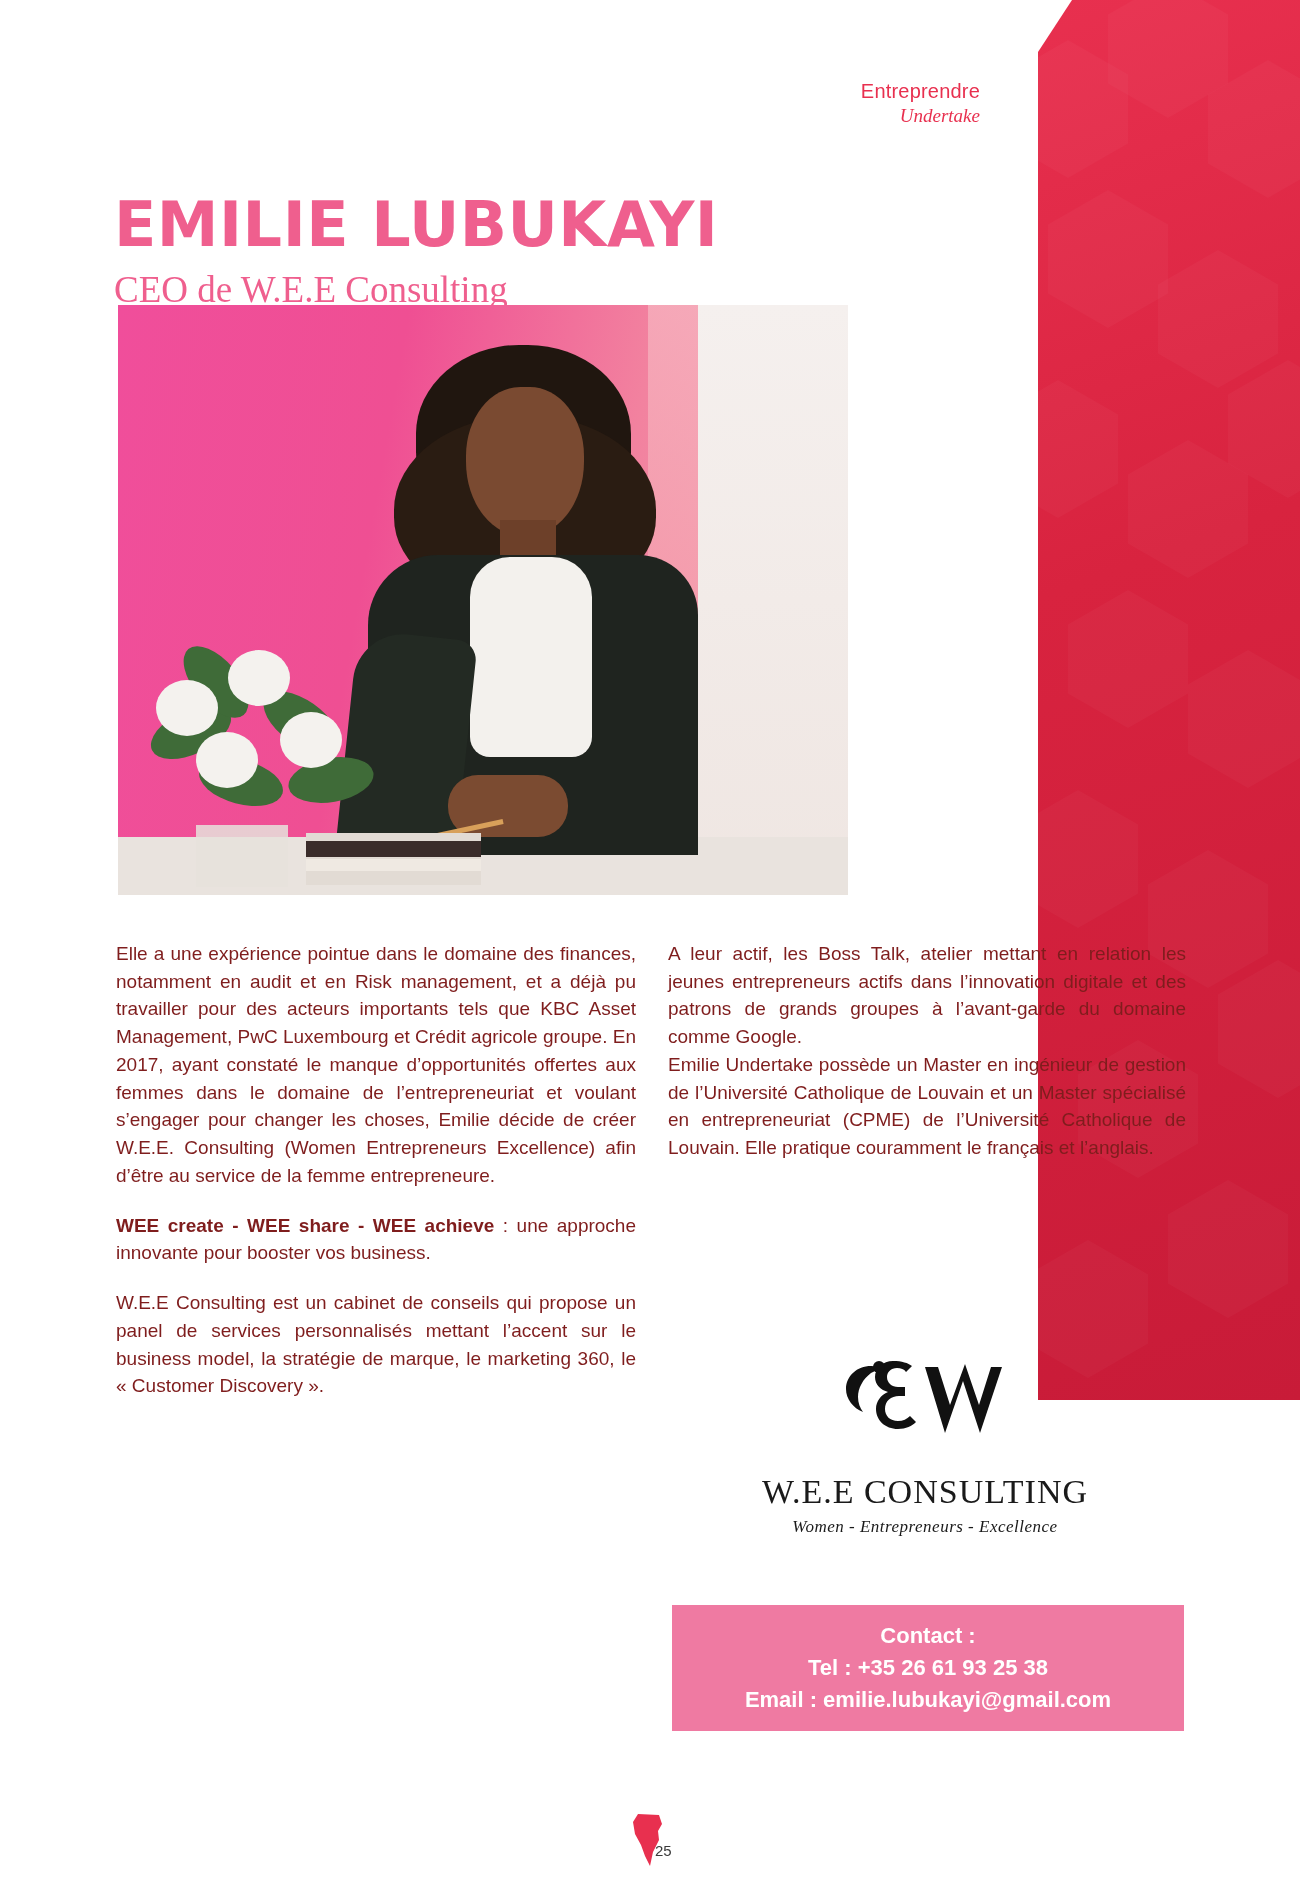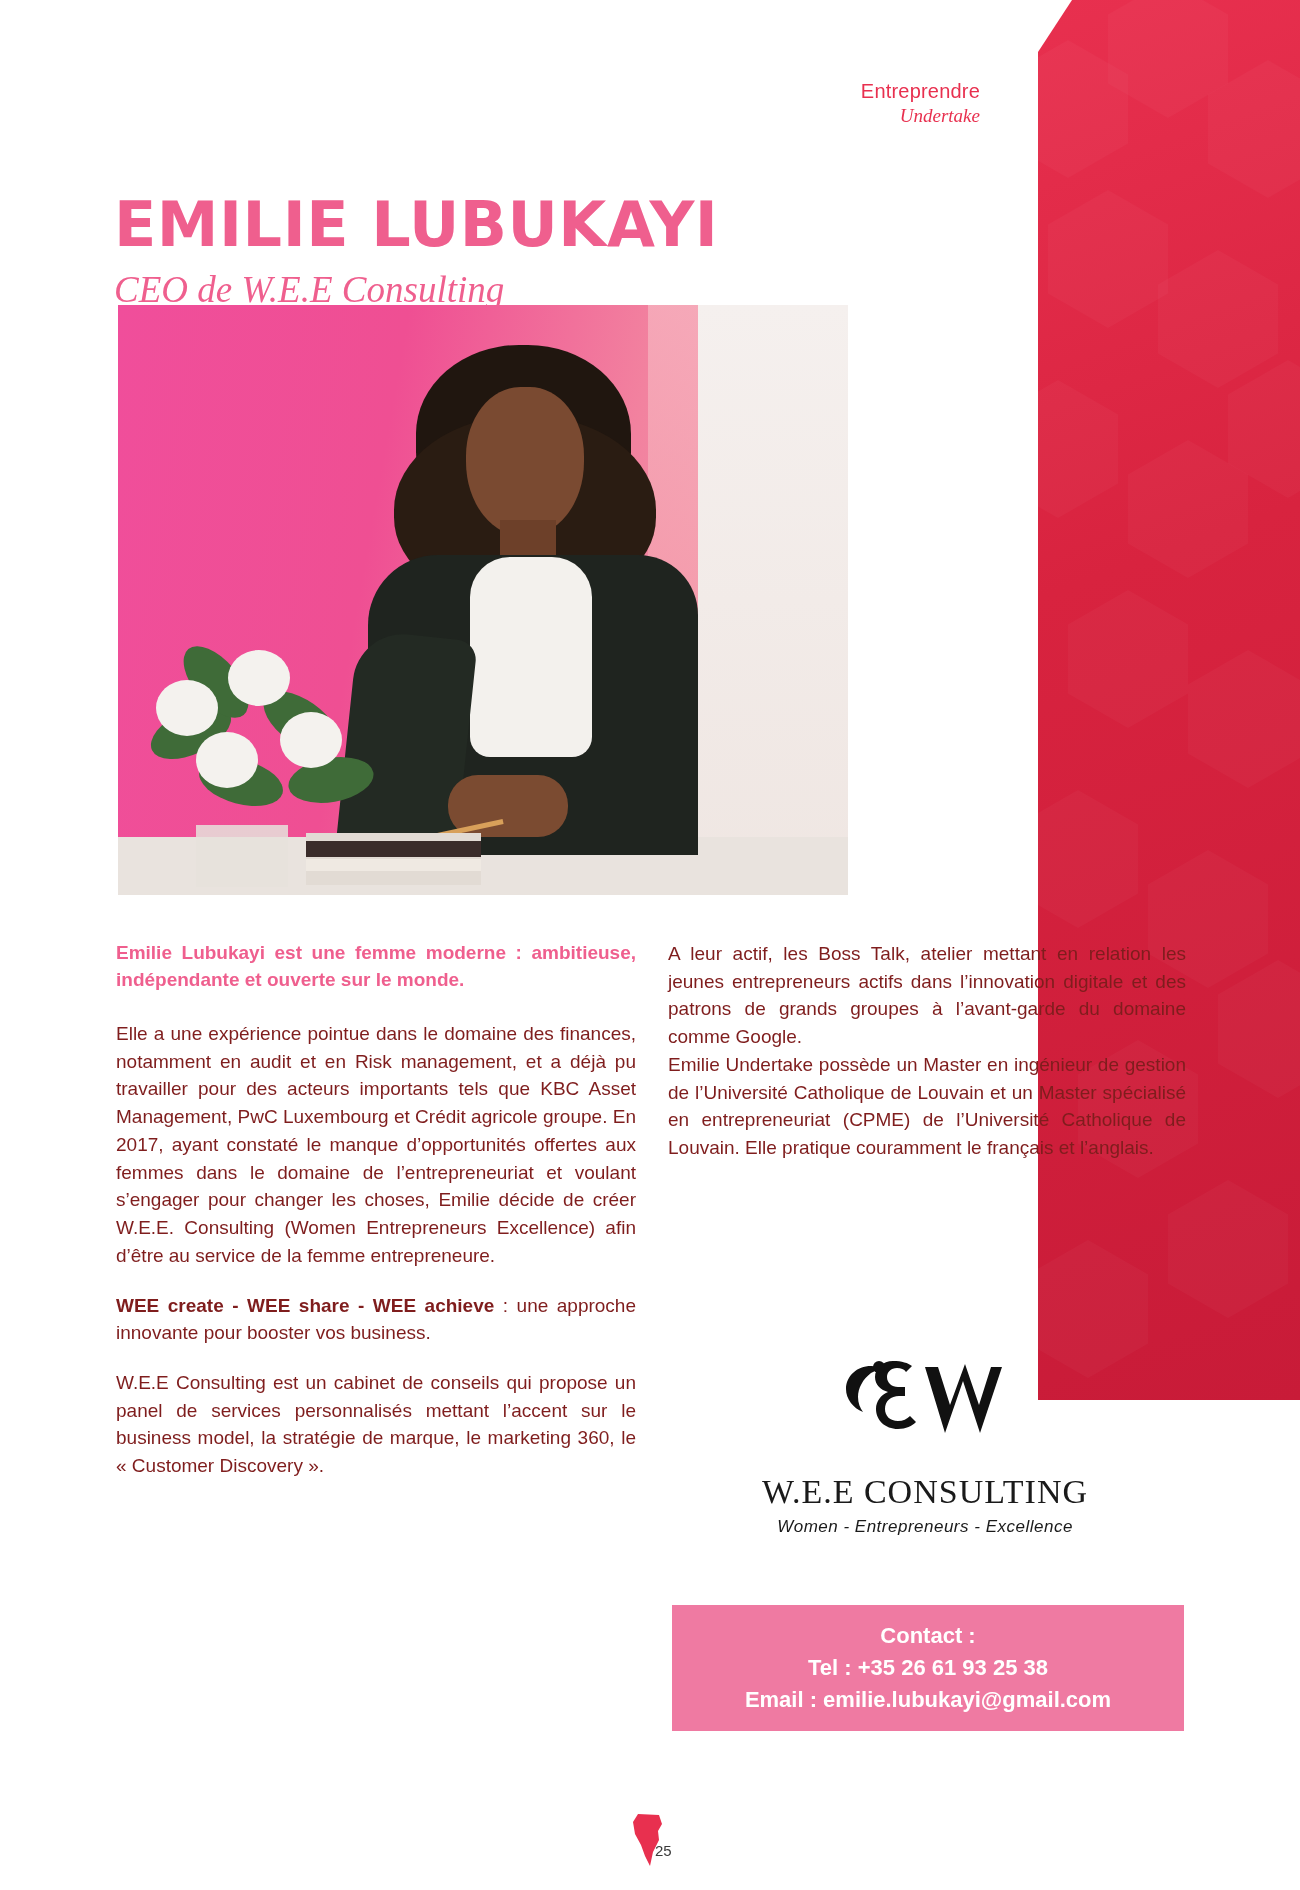--- a/index.html
+++ b/index.html
@@ -78,21 +78,20 @@
     font-weight: bold;
     letter-spacing: .5px;
     line-height: 1;
     font-family: "DejaVu Sans", sans-serif;
     margin-top: 44px;
   }
   .title-sub {
     margin-top: 12px;
     color: #ef5f8e;
     font-size: 37px;
-    font-style: italic;
     font-family: "Liberation Serif", serif;
   }
 
   
   .photo {
     position: absolute;
     top: 305px;
     left: 118px;
     width: 730px;
     height: 590px;
@@ -257,21 +256,21 @@
     height: 112px;
     position: relative;
   }
   .logo-name {
     font-family: "Liberation Serif", serif;
     font-size: 34px;
     letter-spacing: 1px;
     margin-top: 16px;
   }
   .logo-tag {
-    font-family: Liberation Sans, sans-serif;
+    font-family: Liberation Serif, serif;
     font-style: italic;
     font-size: 17px;
     margin-top: 6px;
     letter-spacing: .5px;
   }
 
   
   .contact {
     position: absolute;
     top: 1605px;
@@ -373,21 +372,20 @@
     <div class="bloom" style="left:58px;  top:92px;"></div>
   </div>
   <div class="vase"></div>
   <div class="books">
     <div class="b1"></div>
     <div class="b2"></div>
   </div>
 </div>
 
 <div class="col-left">
-  <p class="lead">Emilie Lubukayi est une femme moderne : ambitieuse, indépendante et ouverte sur le monde.</p>
   <p class="body">Elle a une expérience pointue dans le domaine des finances, notamment en audit et en Risk management, et a déjà pu travailler pour des acteurs importants tels que KBC Asset Management, PwC Luxembourg et Crédit agricole groupe. En 2017, ayant constaté le manque d’opportunités offertes aux femmes dans le domaine de l’entrepreneuriat et voulant s’engager pour changer les choses, Emilie décide de créer W.E.E. Consulting (Women Entrepreneurs Excellence) afin d’être au service de la femme entrepreneure.</p>
   <p class="body"><span class="bold">WEE create - WEE share - WEE achieve</span><span> : une approche innovante pour booster vos business.</span></p>
   <p class="body tight">W.E.E Consulting est un cabinet de conseils qui propose un panel de services personnalisés mettant l’accent sur le business model, la stratégie de marque, le marketing 360, le « Customer Discovery ».</p>
 </div>
 
 <div class="col-right">
   <p class="body tight">A leur actif, les Boss Talk, atelier mettant en relation les jeunes entrepreneurs actifs dans l’innovation digitale et des patrons de grands groupes à l’avant-garde du domaine comme Google.</p>
   <p class="body">Emilie Undertake possède un Master en ingénieur de gestion de l’Université Catholique de Louvain et un Master spécialisé en entrepreneuriat (CPME) de l’Université Catholique de Louvain. Elle pratique couramment le français et l’anglais.</p>
 </div>
 

